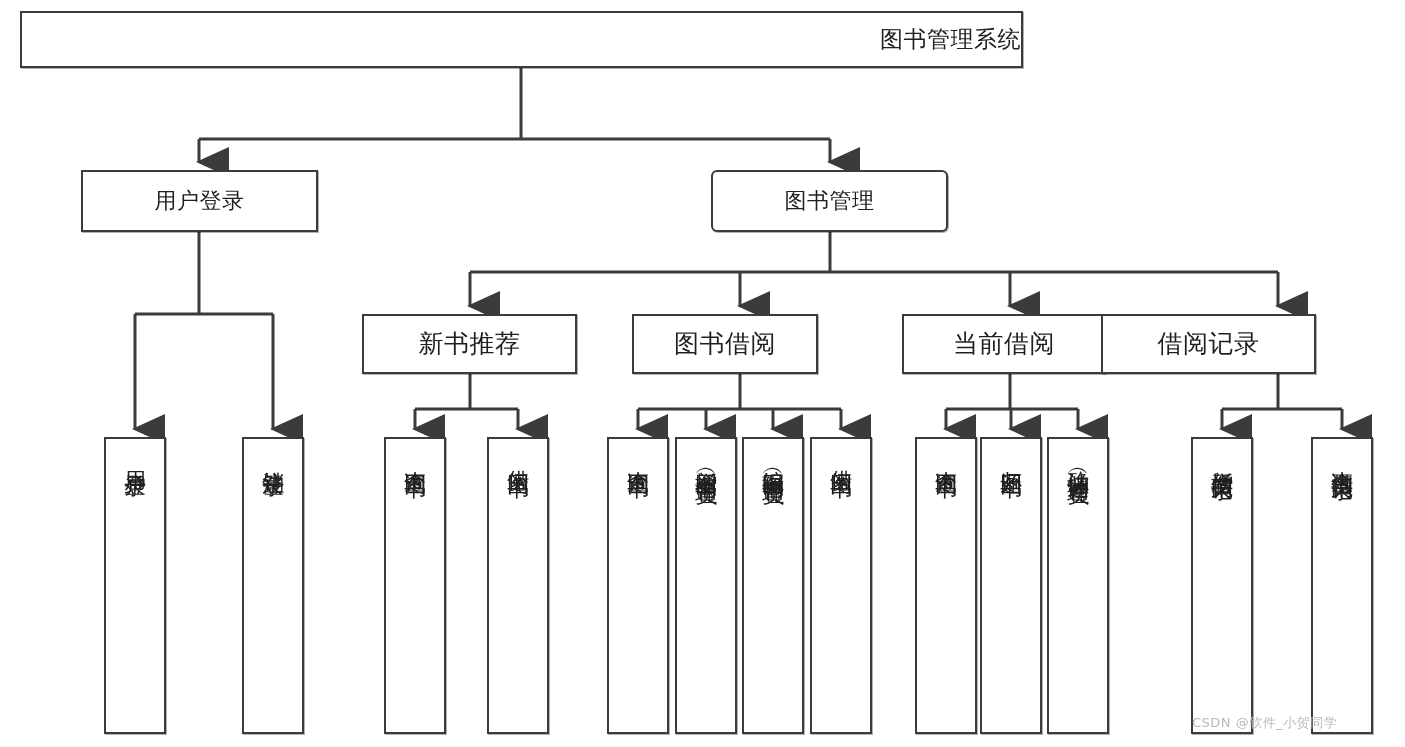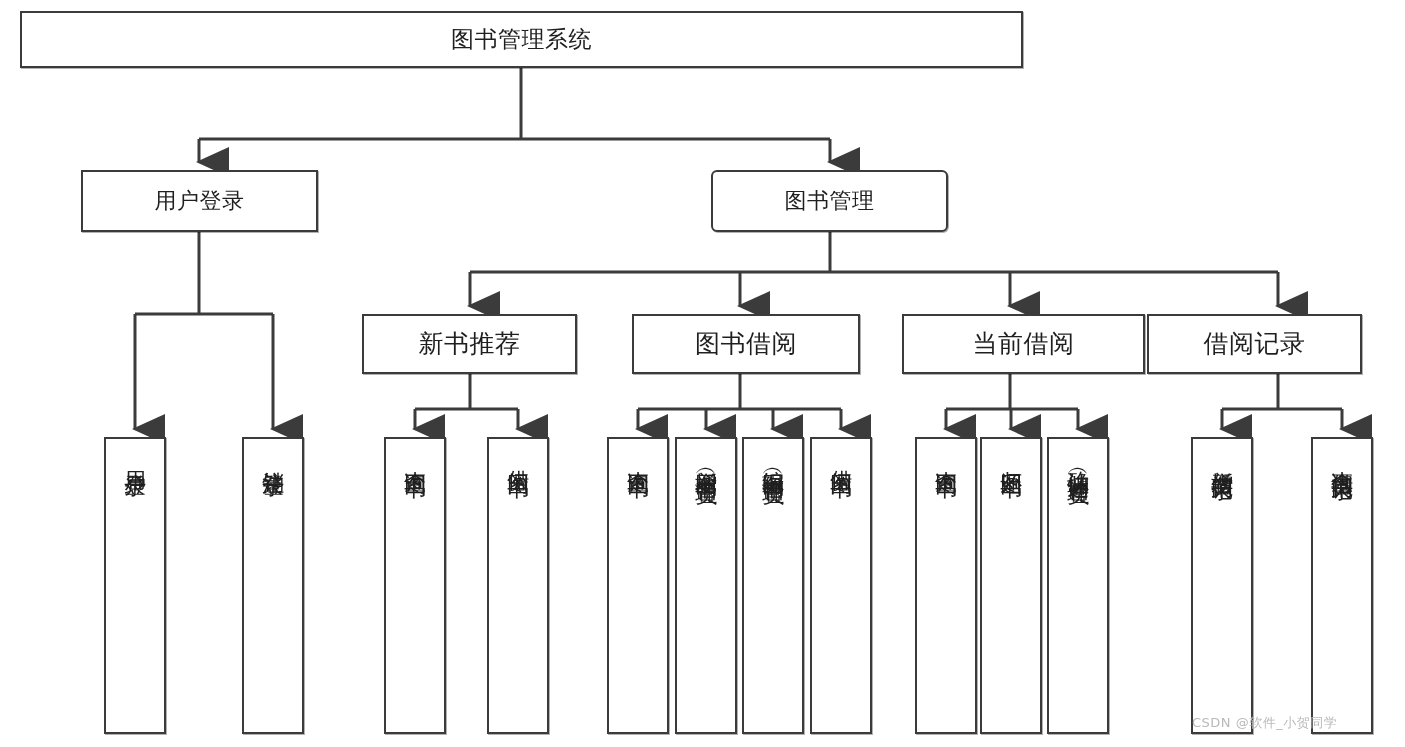--- a/index.html
+++ b/index.html
@@ -119,41 +119,41 @@
       <path d="M 1011 409 L 1011 429" marker-end="url(#arrow)"></path>
       <path d="M 1078 409 L 1078 429" marker-end="url(#arrow)"></path>
 
       <path d="M 1278 374 L 1278 409"></path>
       <path d="M 1222 409 L 1342 409"></path>
       <path d="M 1222 409 L 1222 429" marker-end="url(#arrow)"></path>
       <path d="M 1342 409 L 1342 429" marker-end="url(#arrow)"></path>
     </g>
   </svg>
 
-  <div class="node root" style="left:20px; top:11px; width:1003px; height:57px;">
+  <div class="node root" style="left:20px; top:11px; width:1003px; height:57px;justify-content:flex-end;">
     <span class="label">图书管理系统</span>
   </div>
 
   <div class="node lvl2" style="left:81px; top:170px; width:237px; height:62px;">
     <span class="label">用户登录</span>
   </div>
   <div class="node lvl2" style="left:711px; top:170px; width:237px; height:62px;border-radius:6px;">
     <span class="label">图书管理</span>
   </div>
 
   <div class="node lvl3" style="left:362px; top:314px; width:215px; height:60px;">
     <span class="label">新书推荐</span>
   </div>
-  <div class="node lvl3" style="left:632px; top:314px; width:228px; height:60px;text-align:center;">
+  <div class="node lvl3" style="left:632px; top:314px; width:186px; height:60px;text-align:center;">
     <span class="label">图书借阅</span>
   </div>
-  <div class="node lvl3" style="left:902px; top:314px; width:243px; height:60px;">
+  <div class="node lvl3" style="left:902px; top:314px; width:204px; height:60px;">
     <span class="label">当前借阅</span>
   </div>
-  <div class="node lvl3" style="left:1147px; top:314px; width:215px; height:60px;">
+  <div class="node lvl3" style="left:1101px; top:314px; width:215px; height:60px;">
     <span class="label">借阅记录</span>
   </div>
 
   <div class="node leaf" style="left:104px; top:437px; width:62px; height:297px;">
     <span class="label">用户登录</span>
   </div>
   <div class="node leaf" style="left:242px; top:437px; width:62px; height:297px;">
     <span class="label">注销登录</span>
   </div>
 

